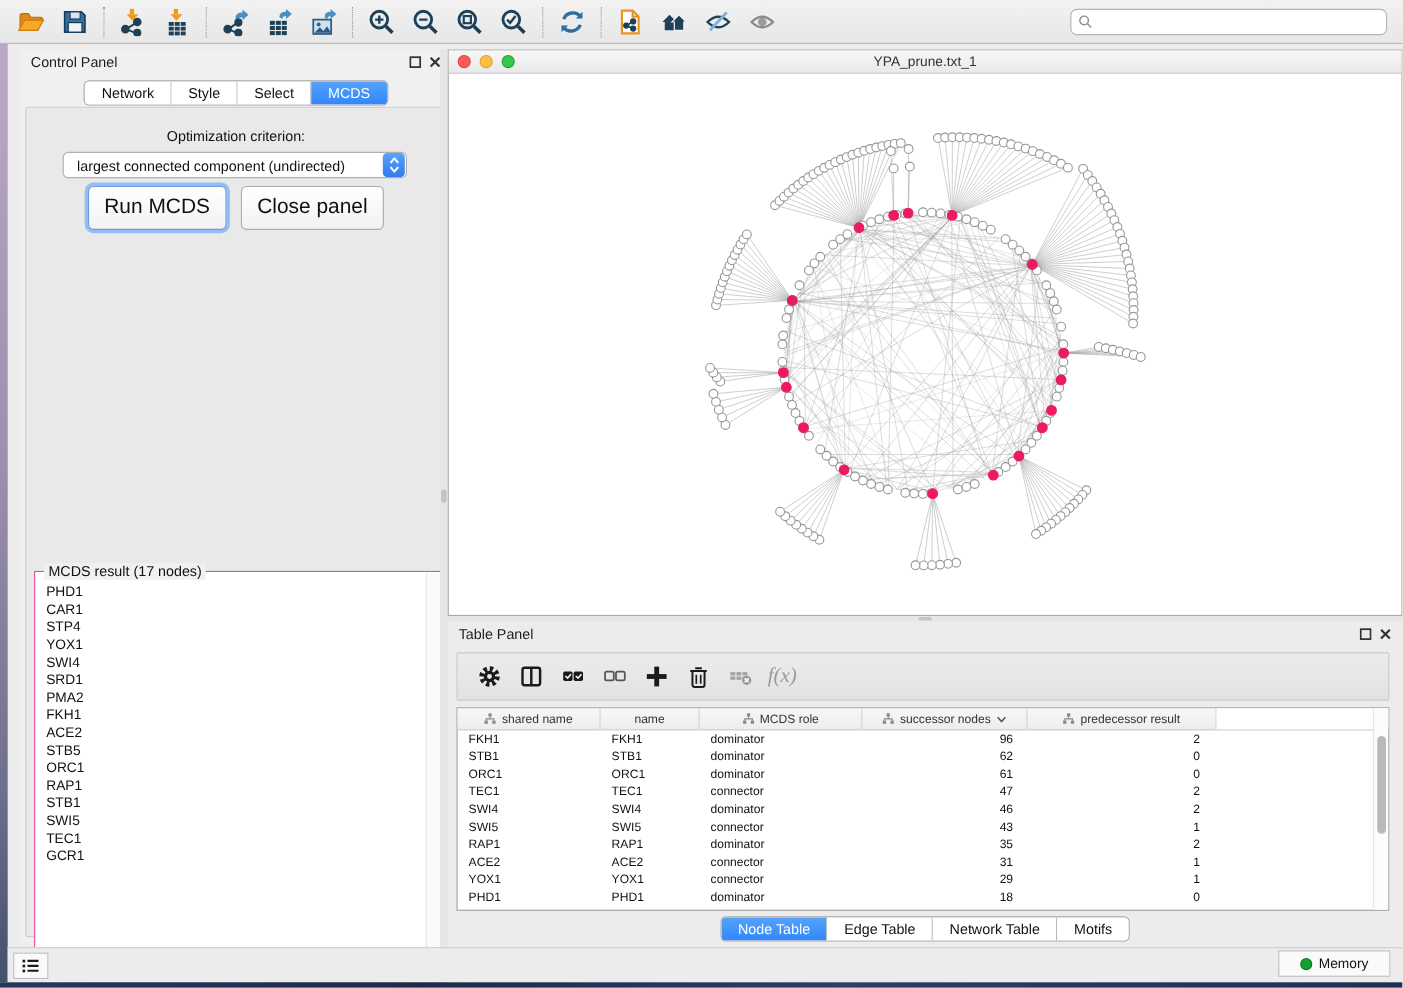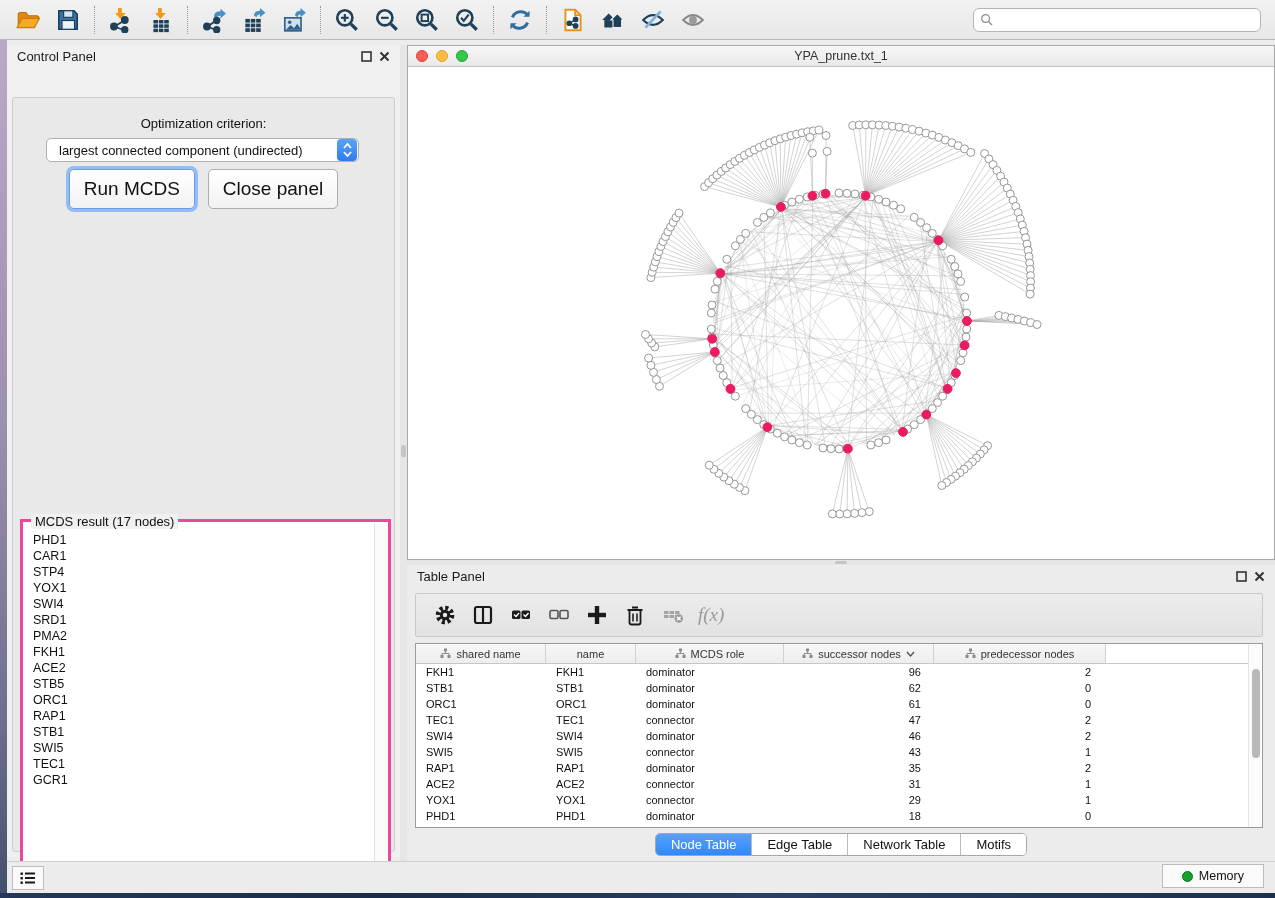--- a/index.html
+++ b/index.html
@@ -20,21 +20,21 @@
   .searchbox svg { width:13px; height:13px; margin-right:4px; flex:none; }
   .searchbox input { border:none; outline:none; flex:1; font-size:12px; background:transparent; }
 
   
   .left-strip { position:absolute; left:0; top:40px; width:7px; height:853px;
     background:linear-gradient(#bba8c5,#9d8fae 45%,#6d6f8c 80%,#44506b); }
   .bottom-strip { position:absolute; left:0; top:893px; width:1275px; height:5px;
     background:linear-gradient(90deg,#24385a,#1b2c4a 30%,#2a3f63 60%,#1d3050); }
 
   
-  .control-panel { position:absolute; left:7px; top:45px; width:393px; height:812px; background:#f0f0f0; }
+  .control-panel { position:absolute; left:18px; top:45px; width:393px; height:812px; background:#f0f0f0; }
   .panel-titlebar { height:22px; display:flex; align-items:center; padding:0 10px; }
   .panel-title { font-size:13px; color:#1c1c1c; }
   .panel-ctls { margin-left:auto; display:flex; gap:7px; }
   .panel-ctls svg { width:11px; height:11px; }
   .seg-row { display:flex; justify-content:center; margin-top:6px; }
   .seg { display:flex; border:1px solid #a6a6a6; border-radius:5px; overflow:hidden; background:#fff; }
   .seg .seg-item { font-size:13px; color:#111; padding:3px 15px; border-right:1px solid #b9b9b9; background:#fff; }
   .seg .seg-item:last-child { border-right:none; }
   .seg .seg-item.active { background:linear-gradient(#55a2fc,#3187fb); color:#fff; }
   .cp-content { position:absolute; left:5px; top:52px; width:383px; height:755px;
@@ -45,21 +45,21 @@
   .dropdown .dd-text { flex:1; font-size:13px; color:#111; padding-left:12px; }
   .dd-stepper { width:20px; height:22px; margin-right:1px; border-radius:4px;
     background:linear-gradient(#59a3f7,#2f7cf0); display:flex; flex-direction:column;
     align-items:center; justify-content:center; gap:2px; }
   .dd-stepper svg { width:9px; height:6px; }
   .btn-row { position:absolute; left:0; top:71px; width:100%; display:flex; justify-content:center; gap:13px; }
   .mac-btn { font-size:19px; color:#111; background:linear-gradient(#ffffff,#f2f2f2);
     border:1px solid #adadad; border-radius:5px; padding:3px 14px; height:40px; }
   .mac-btn.focus-ring { box-shadow:0 0 0 3px #93bdf4; border-color:#6b9ce0; }
   .mcds-box { position:absolute; left:7px; top:421px; width:371px; height:374px; background:#fff;
-    border:3px solid #ec4899; }
+    border:1px solid #ec4899; }
   .mcds-legend { position:absolute; left:8px; top:-8px; background:#f0f0f0; padding:0 4px;
     font-size:13px; color:#111; }
   .mcds-list { position:absolute; left:1px; top:6px; bottom:1px; right:15px; overflow:hidden;
     padding:4px 0 0 9px; }
   .mcds-item { font-size:12.5px; color:#111; line-height:16px; }
   .mcds-scroll { position:absolute; right:1px; top:1px; bottom:1px; width:13px; background:#fafafa;
     border-left:1px solid #e2e2e2; }
 
   
   .v-splitter { position:absolute; left:400px; top:45px; width:7px; height:816px; background:#e6e6e6; }
@@ -294,20 +294,28 @@
       <span class="panel-title">Control Panel</span>
       <span class="panel-ctls">
         <svg viewBox="0 0 11 11">
           <rect x="1" y="1" width="9" height="9" fill="none" stroke="#333" stroke-width="1.6"></rect>
         </svg>
         <svg viewBox="0 0 11 11">
           <path d="M1.5 1.5 l8 8 M9.5 1.5 l-8 8" stroke="#333" stroke-width="2"></path>
         </svg>
       </span>
     </div>
+    <div class="seg-row">
+        <div class="seg" id="cp-tabs">
+          <span class="seg-item">Network</span>
+          <span class="seg-item">Style</span>
+          <span class="seg-item">Select</span>
+          <span class="seg-item active">MCDS</span>
+        </div>
+      </div>
 
     <div class="cp-content">
       <div class="opt-label">Optimization criterion:</div>
       <div class="dropdown">
         <span class="dd-text">largest connected component (undirected)</span>
         <span class="dd-stepper">
           <svg viewBox="0 0 9 6">
               <path d="M1 5 l3.5-4 3.5 4" fill="none" stroke="#fff" stroke-width="1.8"></path>
             </svg>
           <svg viewBox="0 0 9 6">
@@ -1028,21 +1036,21 @@
               <path d="M1 1 l3.5 4 3.5-4" fill="none" stroke="#555" stroke-width="1.4"></path>
             </svg>
           </div>
           <div class="th" style="width: 172px;">
             <svg class="colicon" viewBox="0 0 11 11">
               <rect x="4" y="0.5" width="3" height="3" fill="#8a8a8a"></rect>
               <path d="M5.5 3.5 v2 M2 7 v-1.5 h7 V7" fill="none" stroke="#8a8a8a" stroke-width="1"></path>
               <rect x="0.5" y="7" width="3" height="3" fill="#8a8a8a"></rect>
               <rect x="7.5" y="7" width="3" height="3" fill="#8a8a8a"></rect>
             </svg>
-            <span>predecessor nodes</span>
+            <span>predecessor result</span>
           </div>
           <div class="th" style="flex: 1 1 0%; border-right: none; background: rgb(255, 255, 255);"></div>
         </div>
       <div class="tbody" id="tbody">
           <div class="tr">
             <div class="td l" style="width: 130px;">FKH1</div>
             <div class="td l" style="width: 90px;">FKH1</div>
             <div class="td l" style="width: 148px;">dominator</div>
             <div class="td r" style="width: 150px; padding-right: 13px;">96</div>
             <div class="td r" style="width: 172px; padding-right: 15px;">2</div>

